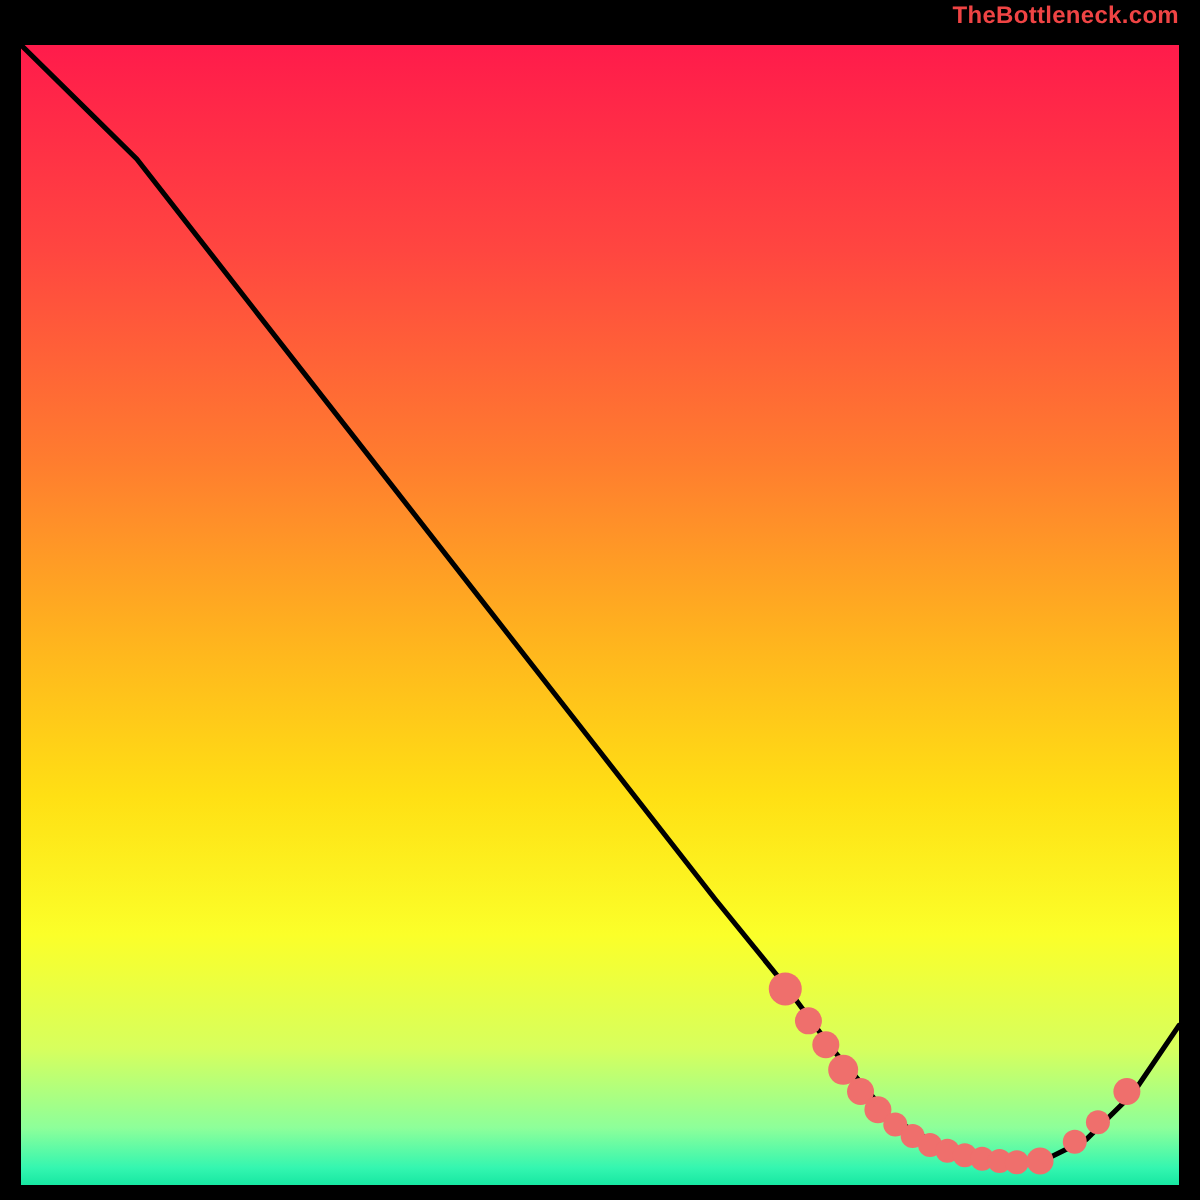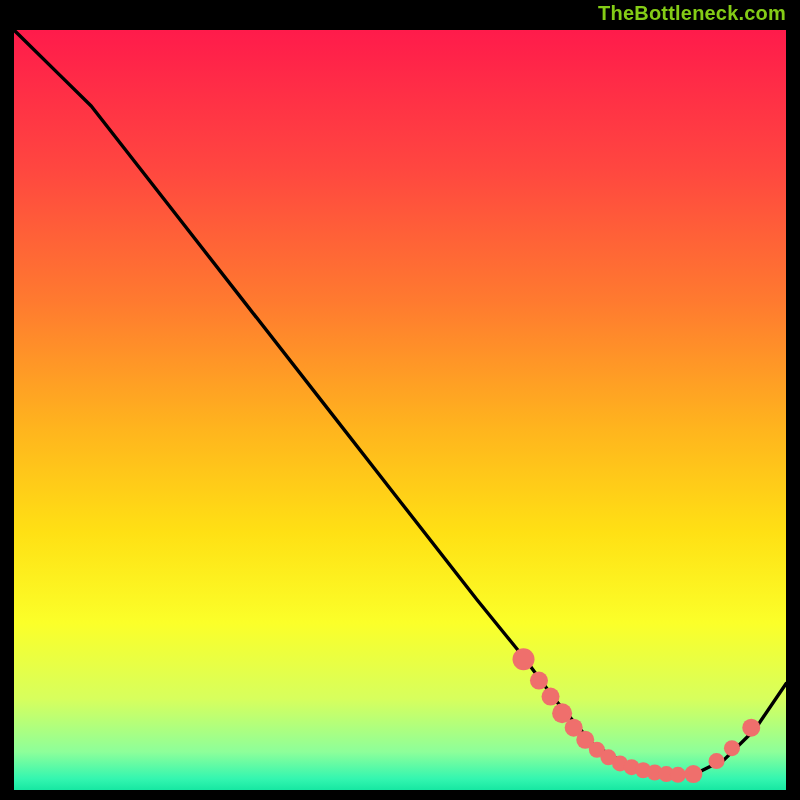--- a/index.html
+++ b/index.html
@@ -17,23 +17,23 @@
   }
   #plot {
     position: absolute;
     background: #000;
   }
   #watermark {
     position: absolute;
     top: 2px;
     right: 14px;
     font-family: Arial, Helvetica, sans-serif;
-    font-size: 20px;
+    font-size: 16px;
     font-weight: 600;
-    color: #84cc16;
+    color: #ef4444;
     letter-spacing: 0.2px;
     user-select: none;
   }
 </style>
 </head>
 <body>
 
 <div id="stage">
   <svg id="plot" width="772" height="760" viewBox="0 0 772 760" style="left: 14px; top: 30px;">
       <defs>

